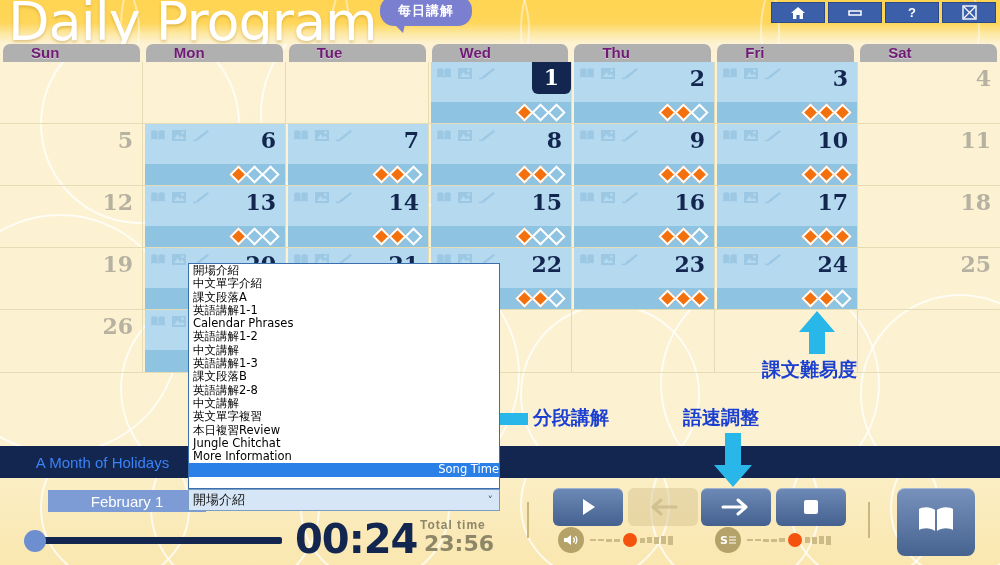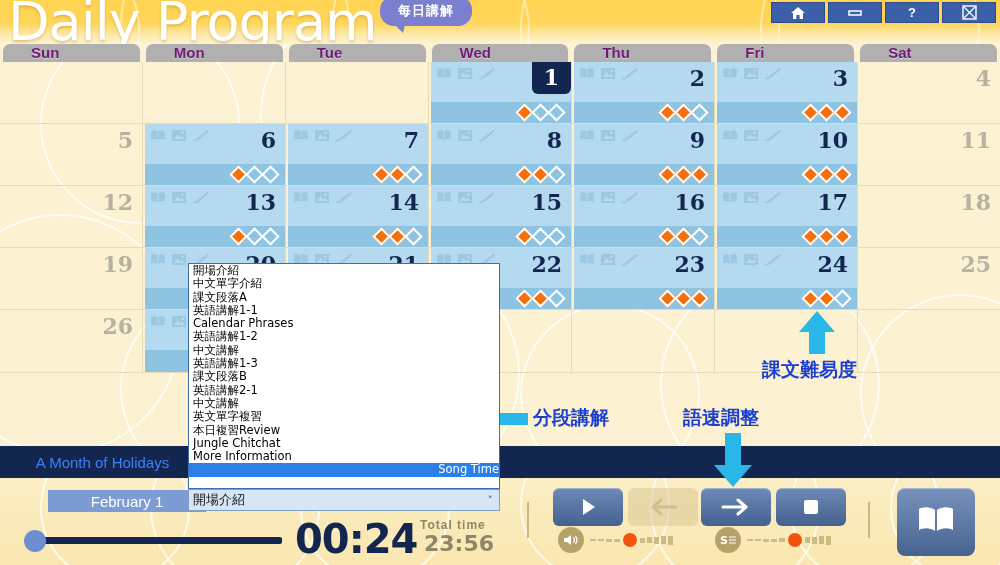--- a/index.html
+++ b/index.html
@@ -976,21 +976,21 @@
   <div class="droplist" id="droplist">
       <div class="dropitem">開場介紹</div>
       <div class="dropitem">中文單字介紹</div>
       <div class="dropitem">課文段落A</div>
       <div class="dropitem">英語講解1-1</div>
       <div class="dropitem">Calendar Phrases</div>
       <div class="dropitem">英語講解1-2</div>
       <div class="dropitem">中文講解</div>
       <div class="dropitem">英語講解1-3</div>
       <div class="dropitem">課文段落B</div>
-      <div class="dropitem">英語講解2-1</div>
+      <div class="dropitem">英語講解2-8</div>
       <div class="dropitem">中文講解</div>
       <div class="dropitem">英文單字複習</div>
       <div class="dropitem">本日複習Review</div>
       <div class="dropitem">Jungle Chitchat</div>
       <div class="dropitem">More Information</div>
       <div class="dropitem sel">Song Time</div>
     </div>
   <div class="selbox">
     <span>開場介紹</span>
     <span class="caret">˅</span>

